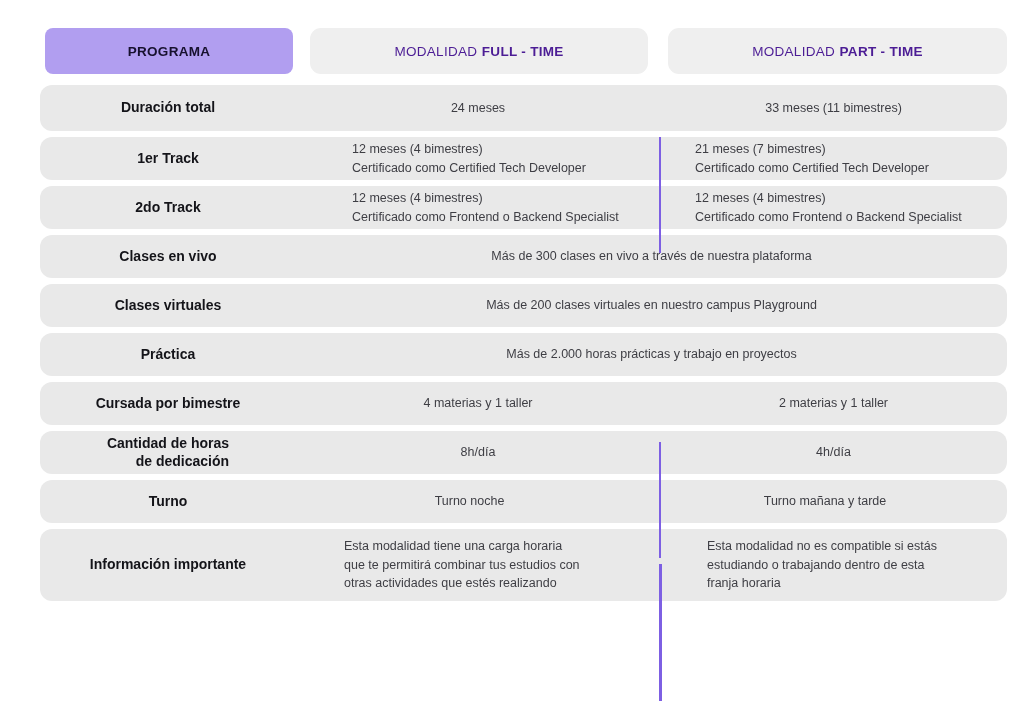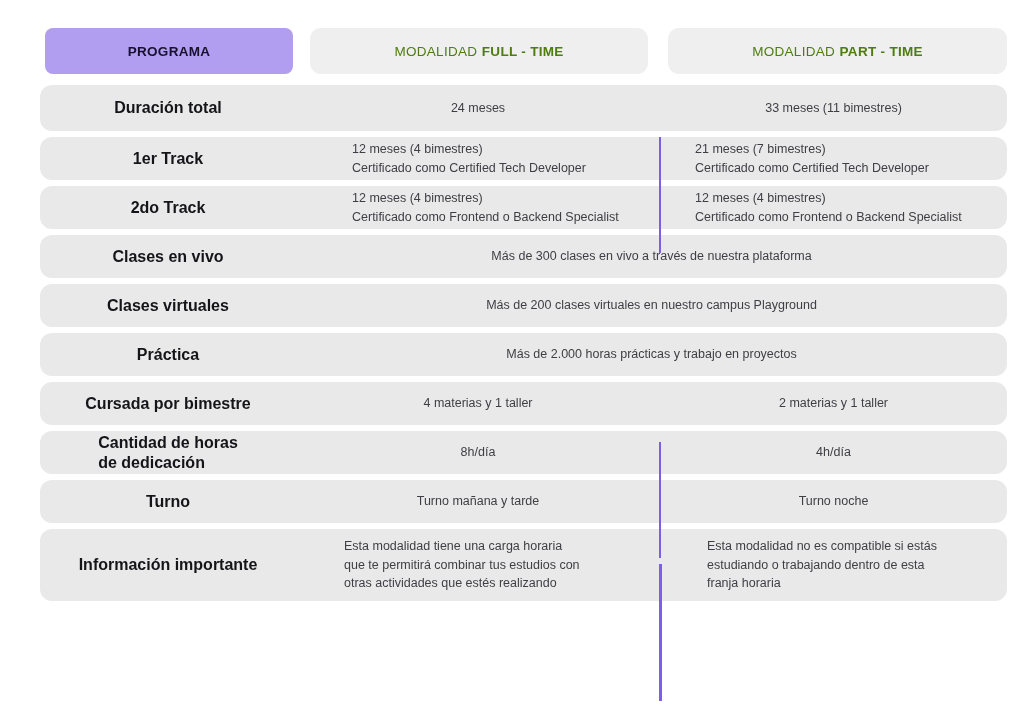--- a/index.html
+++ b/index.html
@@ -22,40 +22,40 @@
   .table{
     position:relative;
     width:967px;
     margin:28px 0 0 40px;
   }
   
   .header-row{display:flex;height:46px;margin-bottom:11px;}
   .pill{
     border-radius:11px;
     display:flex;align-items:center;justify-content:center;
-    font-size:13.5px;color:#4d7c0f;letter-spacing:.3px;
+    font-size:13.5px;color:#4c1d95;letter-spacing:.3px;
   }
   .pill-program{width:248px;margin-left:5px;background:var(--accent-purple);font-weight:800;color:#17112e;border-radius:8px;}
   .pill-ft{width:338px;margin-left:17px;background:var(--header-pill-bg);}
   .pill-pt{width:339px;margin-left:20px;background:var(--header-pill-bg);}
   .pill .bold{font-weight:700;margin-left:.33em;}
   
   .row{
     display:flex;height:43px;
     background:var(--row-bg);
     border-radius:12px;
     margin-bottom:6px;
   }
   .row-duracion-total{height:46px;}
   .row-info-importante{height:72px;margin-bottom:0;}
   .label{
     width:256px;flex:0 0 256px;
     display:flex;align-items:center;justify-content:center;
-    text-align:left;
-    font-weight:700;font-size:16px;color:var(--label-text);
+    text-align:right;
+    font-weight:700;font-size:14px;color:var(--label-text);
     white-space:pre-line;line-height:1.25;
   }
   .content{flex:1;display:flex;position:relative;}
   .cell{
     font-size:12.5px;color:var(--cell-text);
     display:flex;align-items:center;
     line-height:1.5;white-space:pre-line;
   }
   .cell.ft{width:364px;flex:0 0 364px;}
   .cell.pt{flex:1;}
@@ -150,22 +150,22 @@
         <div class="label">Cantidad de horas
 de dedicación</div>
         <div class="content layout-center">
           <div class="cell ft">8h/día</div>
           <div class="cell pt">4h/día</div>
         </div>
       </div>
       <div class="row row-turno">
         <div class="label">Turno</div>
         <div class="content layout-center">
+          <div class="cell pt">Turno noche</div>
           <div class="cell ft">Turno mañana y tarde</div>
-          <div class="cell pt">Turno noche</div>
         </div>
       </div>
       <div class="row row-info-importante">
         <div class="label">Información importante</div>
         <div class="content layout-left">
           <div class="cell pt">Esta modalidad tiene una carga horaria
 que te permitirá combinar tus estudios con
 otras actividades que estés realizando</div>
           <div class="cell ft">Esta modalidad no es compatible si estás
 estudiando o trabajando dentro de esta

